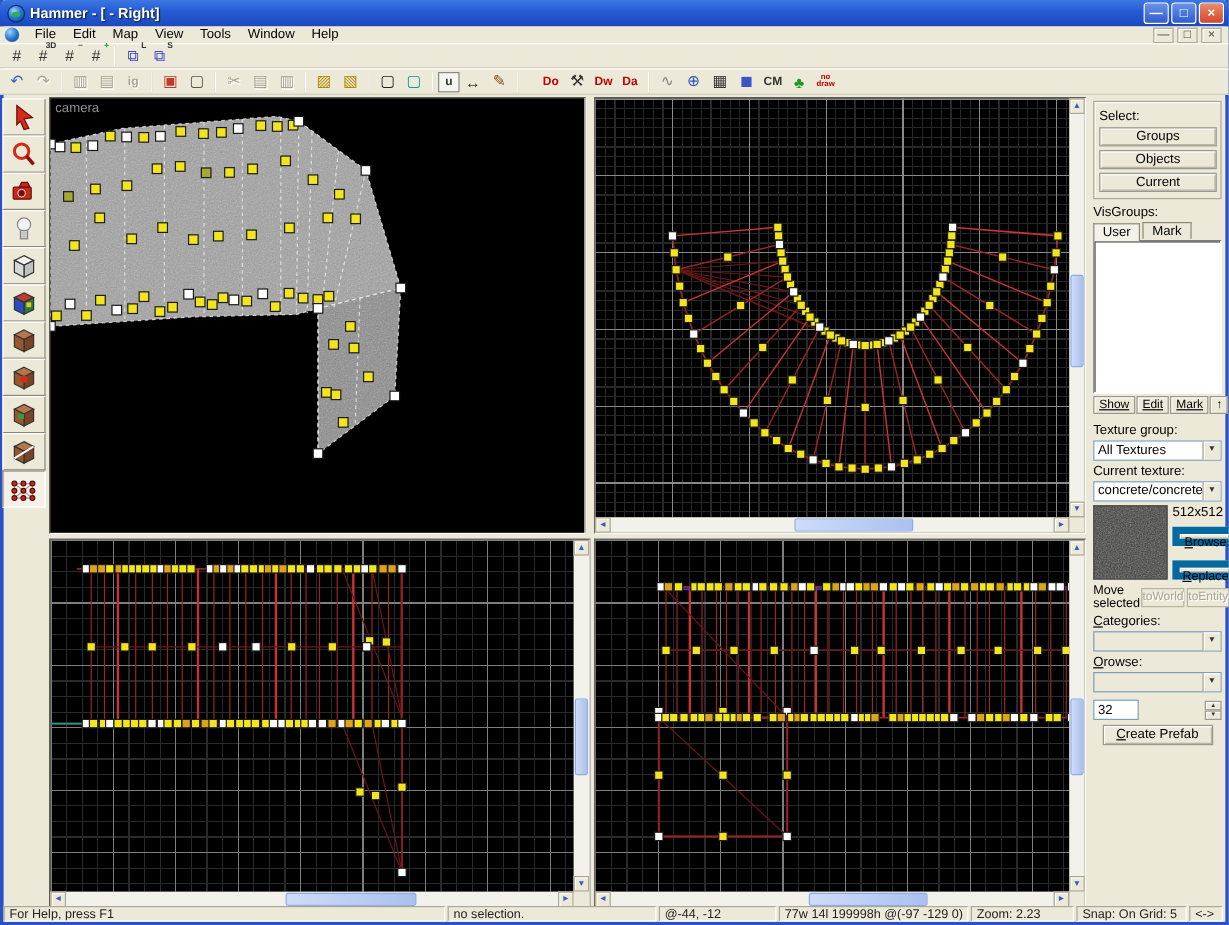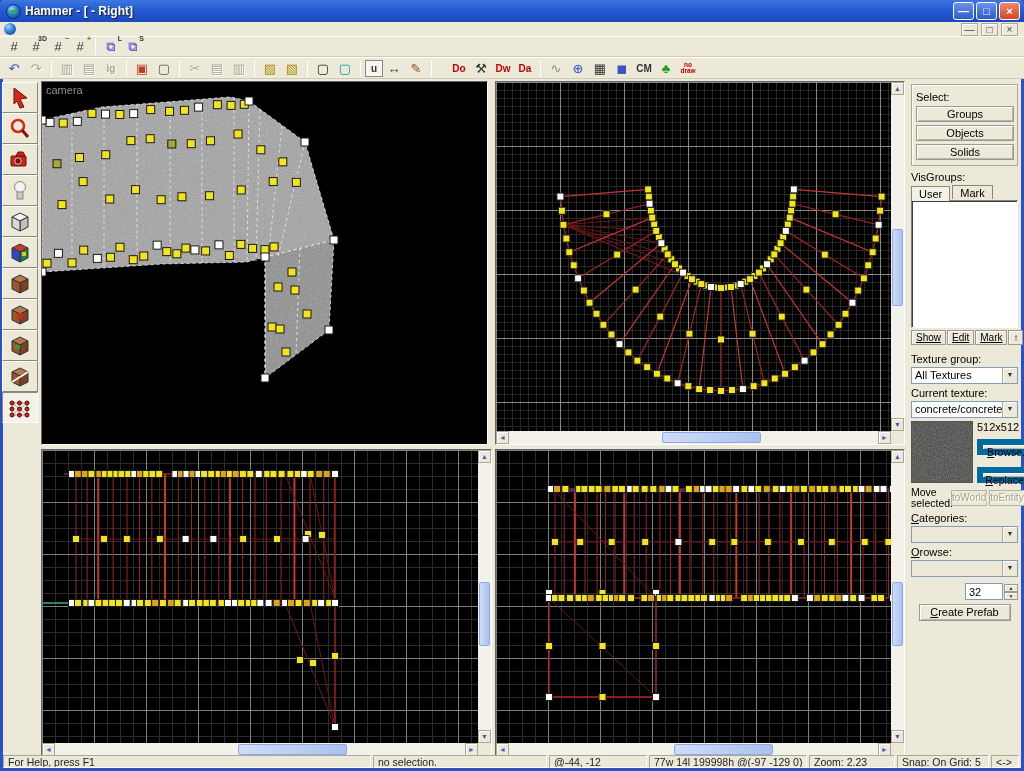--- a/index.html
+++ b/index.html
@@ -92,21 +92,21 @@
   .texprev{width:62px;height:62px;border:1px solid #555;background:#3c3c3a;}
   .texside{flex:1;padding-left:4px;}
   .texsize{font-size:11px;margin-bottom:6px;}
   .sbtn{display:block;width:64px;height:16px;margin:6px 0 0 auto;background:#ece9d8;border:6px solid #0369a1;
     box-shadow:inset 1px 1px 0 #fff,inset -1px -1px 0 #b8b4a8;font-size:10.5px;line-height:14px;text-align:center;}
   .moverow{display:flex;align-items:center;margin:4px 0 2px 0;}
   .movelabel{width:38px;font-size:10.5px;line-height:11px;}
   .movebtn{flex:1;height:16px;margin-left:2px;background:#ece9d8;border:1px solid #b6b2a4;color:#a8a494;
     text-shadow:1px 1px 0 #fff;font-size:10px;line-height:14px;text-align:center;}
   .ulabel{text-decoration:underline;}
-  .spinrow{display:flex;justify-content:flex-end;align-items:center;margin:6px 0 4px 0;}
+  .spinrow{display:flex;justify-content:space-between;align-items:center;margin:6px 0 4px 0;}
   .spinbox{width:38px;height:17px;border:1px solid #7f9db9;background:#fff;font-size:11px;padding-left:3px;line-height:15px;}
   .spincol{display:flex;flex-direction:column;margin-left:1px;}
   .spinbtn{width:14px;height:8px;background:#ece9d8;border:1px solid #9a9890;box-shadow:inset 1px 1px 0 #fff;
     font-size:5px;line-height:6px;text-align:center;color:#333;}
   .prefabbtn{display:block;width:92px;height:17px;margin:2px auto;background:#ece9d8;border:1px solid #9a9890;
     box-shadow:inset 1px 1px 0 #fff,inset -1px -1px 0 #b8b4a8;font-size:11px;line-height:15px;text-align:center;}
   
   .statusbar{position:absolute;left:3px;top:755px;width:1018px;height:13px;background:#ece9d8;display:flex;font-size:10.5px;color:#222;}
   .pane{height:13px;line-height:12px;padding:0 4px;border:1px solid;border-color:#aca899 #fff #fff #aca899;
     margin-right:2px;overflow:hidden;white-space:nowrap;}
@@ -120,20 +120,21 @@
     <div class="titletext">Hammer - [ - Right]</div>
     <div class="capbtns">
       <div class="capbtn min">—</div>
       <div class="capbtn max">□</div>
       <div class="capbtn close">×</div>
     </div>
   </div>
 
   <div class="menubar">
     <div class="micon"></div>
+    <span id="menuItems"><span class="menu-item">File</span><span class="menu-item">Edit</span><span class="menu-item">Map</span><span class="menu-item">View</span><span class="menu-item">Tools</span><span class="menu-item">Window</span><span class="menu-item">Help</span></span>
     <div class="mdibtns" id="mdiBtns">
         <div class="mdibtn">—</div>
         <div class="mdibtn">□</div>
         <div class="mdibtn">×</div>
       </div>
   </div>
 
   <div class="tbar tb1" id="tbarTop">
       <div class="tbtn">#</div>
       <div class="tbtn">#<span class="sub" style="color: rgb(51, 51, 51);">3D</span></div>
@@ -876,21 +877,21 @@
     <div class="sbbtn" style="right:0">►</div>
       </div>
       <div class="sbcorner"></div>
     </div>
 
   <div class="panel">
     <div class="group">
       <div class="plabel">Select:</div>
       <div class="pbtn">Groups</div>
       <div class="pbtn">Objects</div>
-      <div class="pbtn">Solids</div>
+      <div class="pbtn">Current</div>
     </div>
     <div class="plabel">VisGroups:</div>
     <div class="tabs">
       <div class="tab active">User</div>
       <div class="tab">Mark</div>
     </div>
     <div class="listbox"></div>
     <div class="minirow" id="listBtns">
         <div class="minibtn">Show</div>
         <div class="minibtn">Edit</div>

